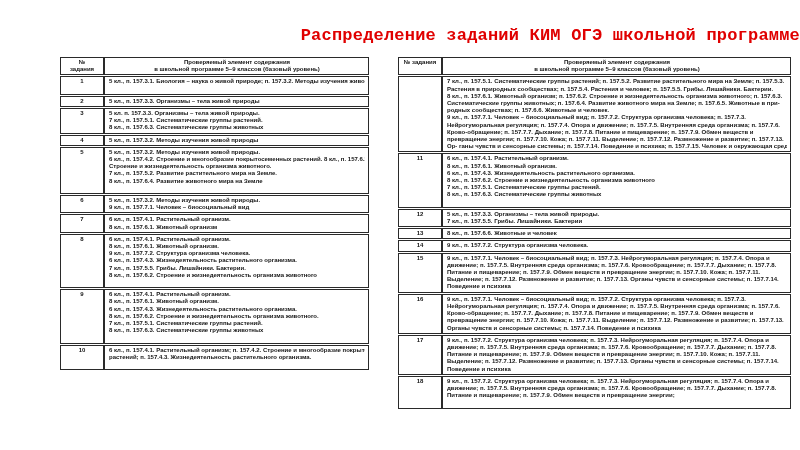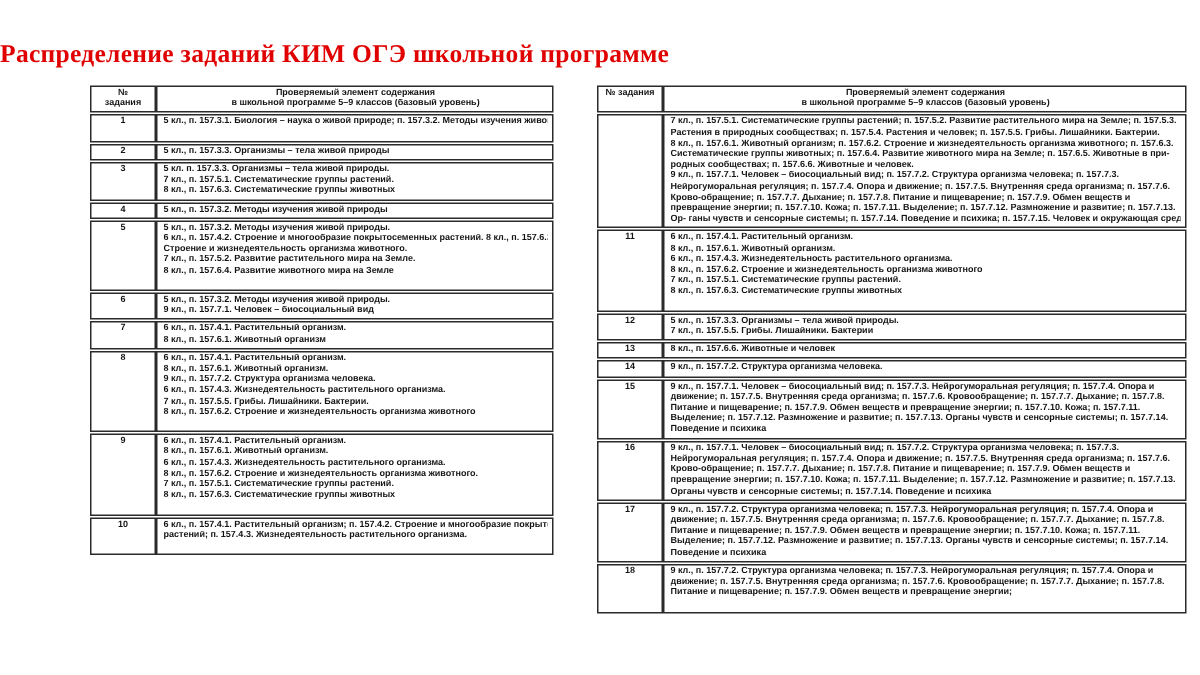--- a/index.html
+++ b/index.html
@@ -11,22 +11,22 @@
     background: #ffffff;
     overflow: hidden;
     font-family: "Liberation Sans", sans-serif;
     color: #141414;
   }
   .title {
     position: absolute;
     top: 26px;
     left: 0;
     width: 100%;
-    text-align: left;
-    font-family: Liberation Serif, serif;
+    text-align: right;
+    font-family: Liberation Mono, monospace;
     font-size: 17px;
     font-weight: 700;
     color: #e00000;
     letter-spacing: 0.2px;
   }
   .tbl { position: absolute; top: 57px; }
   .tbl-left  { left: 60px;  width: 309px; }
   .tbl-right { left: 398px; width: 393px; }
   .thead, .trow { display: flex; align-items: stretch; margin-bottom: 1px; }
   .cell {

